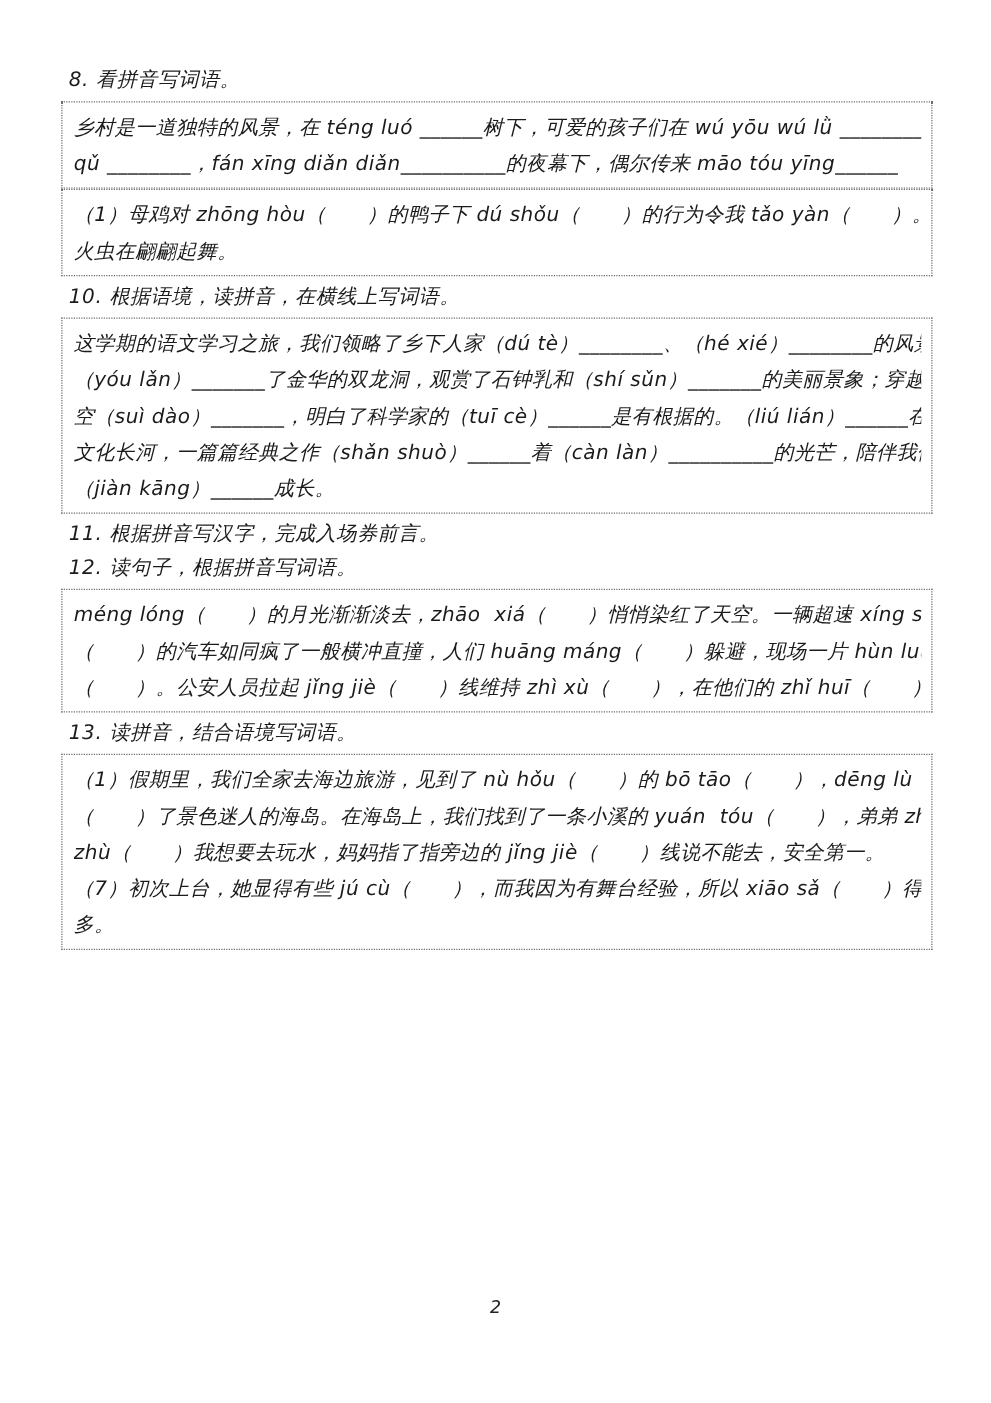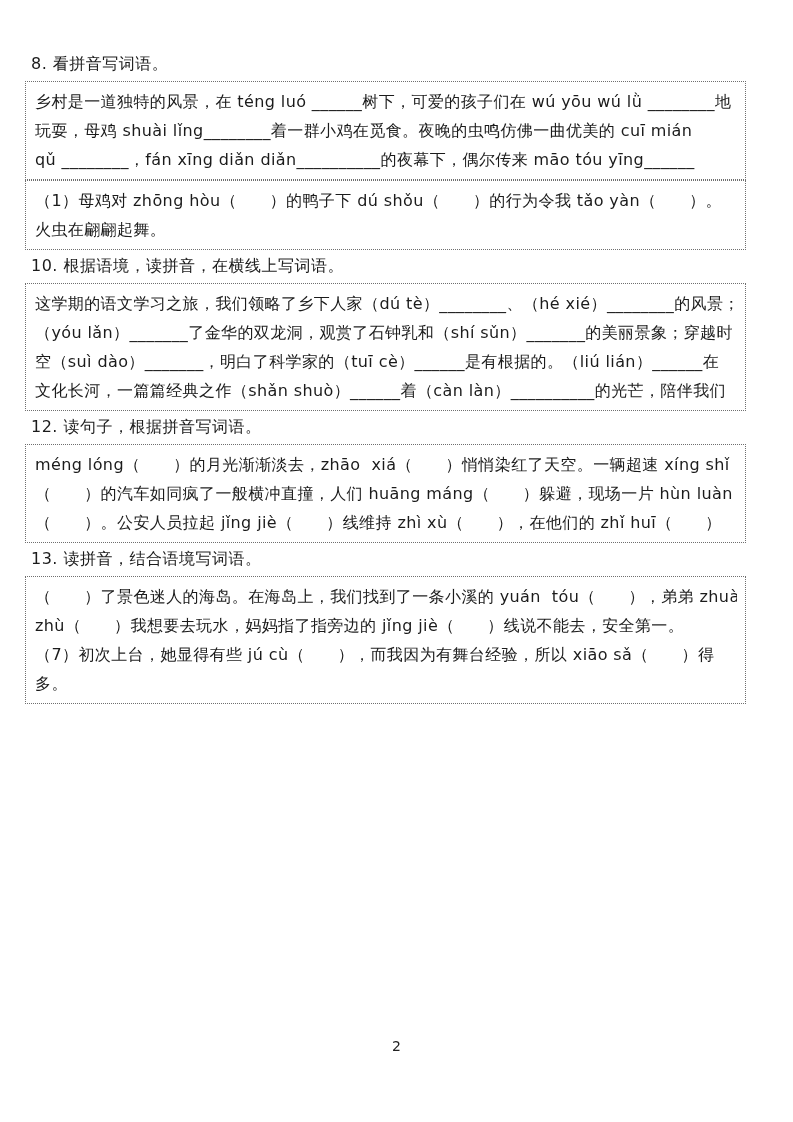--- a/index.html
+++ b/index.html
@@ -7,22 +7,23 @@
   body {
     width: 793px;
     height: 1122px;
     font-family: "DejaVu Sans", "Liberation Sans", sans-serif;
     color: #1b1b1b;
     overflow: hidden;
   }
   .page {
     width: 793px;
     height: 928px;
-    padding: 48px 47px 0 25px;
+    padding: 48px 47px 0 49px;
     position: relative;
+    font-style: italic;
   }
   .section { width: 100%; }
   .section-heading {
     font-size: 16px;
     line-height: 20px;
     margin: 6px 0 7px 6px;
     letter-spacing: 0.5px;
     white-space: pre;
   }
   .box {
@@ -51,57 +52,59 @@
 </style>
 </head>
 <body>
 
 <div class="page">
 
   <div class="section">
     <div class="section-heading">8. 看拼音写词语。</div>
     <div class="box">
       <div class="text-line">乡村是一道独特的风景，在 téng luó ______树下，可爱的孩子们在 wú yōu wú lǜ ________地</div>
-      <div class="text-line">玩耍，母鸡 shuài lǐng________着一群小鸡在觅食。夜晚的虫鸣仿佛一曲优美的 cuī mián</div>
       <div class="text-line">qǔ ________，fán xīng diǎn diǎn__________的夜幕下，偶尔传来 māo tóu yīng______</div>
     </div>
   </div>
 
   <div class="section">
     <div class="box">
       <div class="text-line">（1）母鸡对 zhōng hòu（　　）的鸭子下 dú shǒu（　　）的行为令我 tǎo yàn（　　）。</div>
       <div class="text-line">火虫在翩翩起舞。</div>
     </div>
   </div>
 
   <div class="section">
     <div class="section-heading">10. 根据语境，读拼音，在横线上写词语。</div>
     <div class="box">
       <div class="text-line">这学期的语文学习之旅，我们领略了乡下人家（dú tè）________、（hé xié）________的风景；</div>
       <div class="text-line">（yóu lǎn）_______了金华的双龙洞，观赏了石钟乳和（shí sǔn）_______的美丽景象；穿越时</div>
       <div class="text-line">空（suì dào）_______，明白了科学家的（tuī cè）______是有根据的。（liú lián）______在</div>
       <div class="text-line">文化长河，一篇篇经典之作（shǎn shuò）______着（càn làn）__________的光芒，陪伴我们</div>
+      <div class="text-line">（jiàn kāng）______成长。</div>
     </div>
   </div>
 
   <div class="section">
+    <div class="section-heading">11. 根据拼音写汉字，完成入场券前言。</div>
   </div>
 
   <div class="section">
     <div class="section-heading">12. 读句子，根据拼音写词语。</div>
     <div class="box">
       <div class="text-line">méng lóng（　　）的月光渐渐淡去，zhāo  xiá（　　）悄悄染红了天空。一辆超速 xíng shǐ</div>
       <div class="text-line">（　　）的汽车如同疯了一般横冲直撞，人们 huāng máng（　　）躲避，现场一片 hùn luàn</div>
       <div class="text-line">（　　）。公安人员拉起 jǐng jiè（　　）线维持 zhì xù（　　），在他们的 zhǐ huī（　　）</div>
     </div>
   </div>
 
   <div class="section">
     <div class="section-heading">13. 读拼音，结合语境写词语。</div>
     <div class="box">
+      <div class="text-line">（1）假期里，我们全家去海边旅游，见到了 nù hǒu（　　）的 bō tāo（　　），dēng lù</div>
       <div class="text-line">（　　）了景色迷人的海岛。在海岛上，我们找到了一条小溪的 yuán  tóu（　　），弟弟 zhuài</div>
       <div class="text-line">zhù（　　）我想要去玩水，妈妈指了指旁边的 jǐng jiè（　　）线说不能去，安全第一。</div>
       <div class="text-line">（7）初次上台，她显得有些 jú cù（　　），而我因为有舞台经验，所以 xiāo sǎ（　　）得</div>
       <div class="text-line">多。</div>
     </div>
   </div>
 
   <div class="page-number">2</div>
 
 </div>

